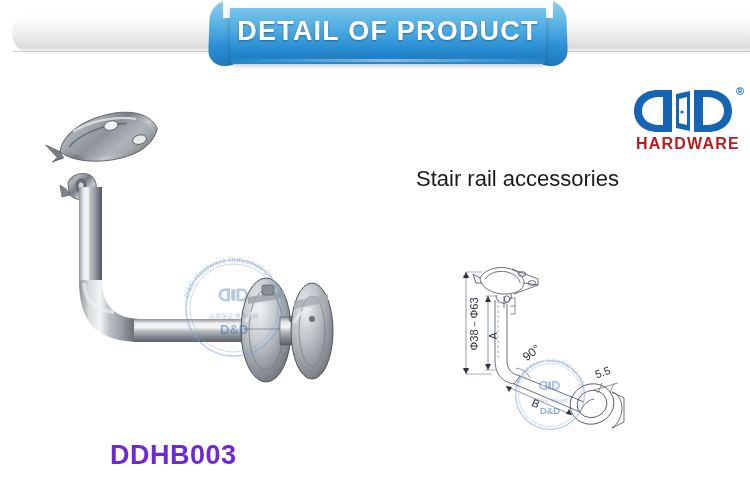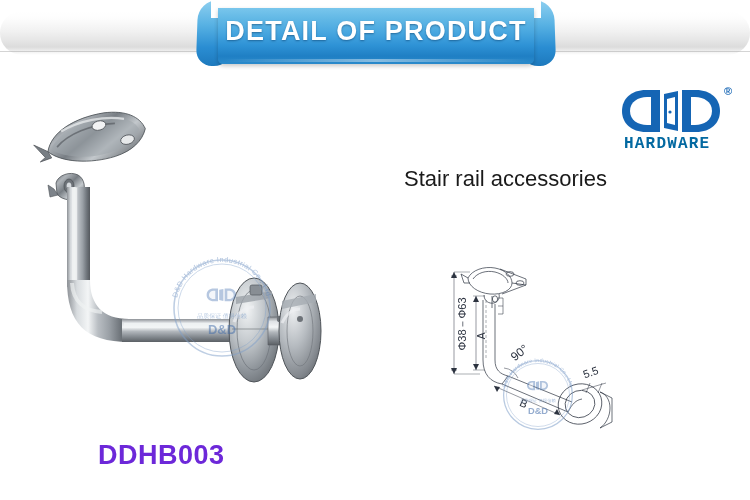--- a/index.html
+++ b/index.html
@@ -2,21 +2,21 @@
 <html><head>
 <meta charset="utf-8">
 <style>
   * { box-sizing: border-box; margin: 0; padding: 0; }
   html, body {
     width: 750px; height: 500px;
     background: #ffffff;
     font-family: "Liberation Sans", sans-serif;
     overflow: hidden;
   }
-  #page { position: relative; width: 604px; height: 500px; background: #fff; }
+  #page { position: relative; width: 604px; height: 500px; background: #fff; margin-left: 12px; }
 
   
   .gray-bar {
     position: absolute; left: 0; top: 11px; width: 750px; height: 44px;
     background: linear-gradient(to bottom,
         #ffffff 0%, #fdfdfd 16%, #f1f1f1 46%, #e6e6e6 66%,
         #dcdcdc 82%, #f4f4f4 94%, #ffffff 100%);
     border-radius: 22px / 22px;
   }
   .gray-bar::after {
@@ -67,21 +67,21 @@
     position: absolute; left: 620px; top: 88px; width: 120px; height: 70px;
   }
   .logo-mark { position: relative; width: 112px; height: 46px; }
   .logo-reg {
     position:absolute; right: 0px; top: -3px;
     font-size: 11px; color:#1565b4; font-weight:bold;
   }
 
   .logo-word {
     position:absolute; left: 4px; top: 47px;
-    font-size: 16px; font-weight: bold; color: #0369a1; letter-spacing: 1.2px; font-family: Liberation Mono, monospace;
+    font-size: 16px; font-weight: bold; color: #b91c1c; letter-spacing: 1.2px;
   }
 
   
   .desc { position: absolute; left: 404px; top: 161px; width: 340px; }
   .desc-line {
     font-size: 22px; color: #1a1a1a; line-height: 36px; white-space: nowrap;
   }
 
   
   .product-code {

